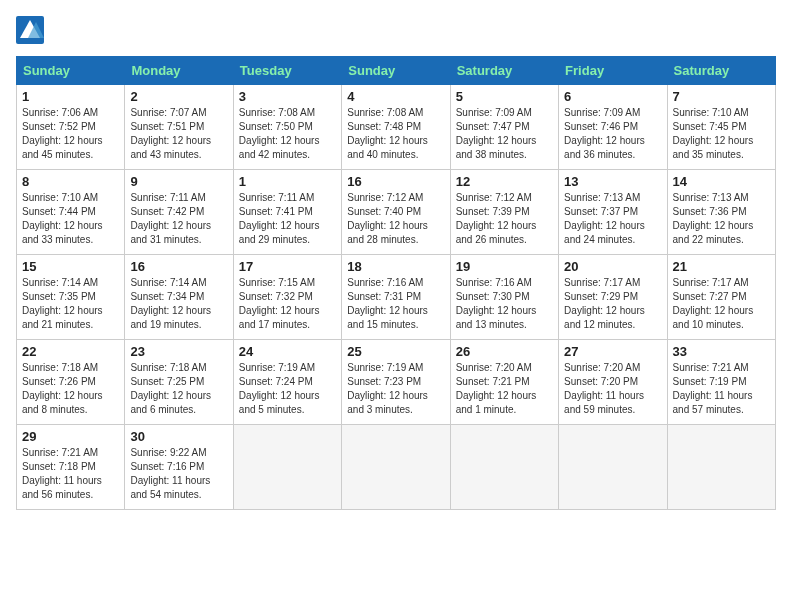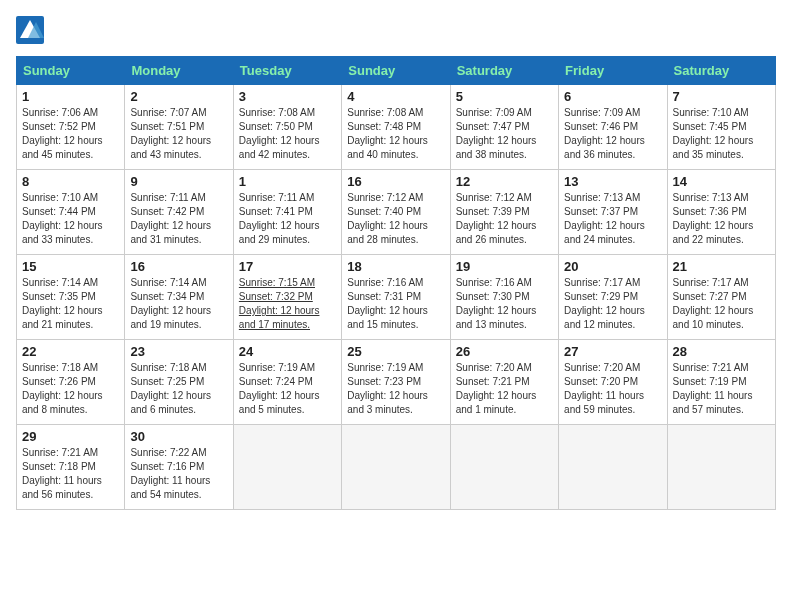--- a/index.html
+++ b/index.html
@@ -214,21 +214,21 @@
 Daylight: 12 hours and 21 minutes.</div>
         </td>
         <td>
           <div class="day-num">16</div>
           <div class="cell-text" style="white-space: pre-line;">Sunrise: 7:14 AM
 Sunset: 7:34 PM
 Daylight: 12 hours and 19 minutes.</div>
         </td>
         <td>
           <div class="day-num">17</div>
-          <div class="cell-text" style="white-space: pre-line; text-decoration: underline;">Sunrise: 7:15 AM
+          <div class="cell-text" style="white-space: pre-line;">Sunrise: 7:15 AM
 Sunset: 7:32 PM
 Daylight: 12 hours and 17 minutes.</div>
         </td>
         <td>
           <div class="day-num">18</div>
           <div class="cell-text" style="white-space: pre-line;">Sunrise: 7:16 AM
 Sunset: 7:31 PM
 Daylight: 12 hours and 15 minutes.</div>
         </td>
         <td>
@@ -281,36 +281,36 @@
 Sunset: 7:21 PM
 Daylight: 12 hours and 1 minute.</div>
         </td>
         <td>
           <div class="day-num">27</div>
           <div class="cell-text" style="white-space: pre-line;">Sunrise: 7:20 AM
 Sunset: 7:20 PM
 Daylight: 11 hours and 59 minutes.</div>
         </td>
         <td>
-          <div class="day-num">28</div>
+          <div class="day-num">33</div>
           <div class="cell-text" style="white-space: pre-line;">Sunrise: 7:21 AM
 Sunset: 7:19 PM
 Daylight: 11 hours and 57 minutes.</div>
         </td>
       </tr>
       <tr>
         <td>
           <div class="day-num">29</div>
           <div class="cell-text" style="white-space: pre-line;">Sunrise: 7:21 AM
 Sunset: 7:18 PM
 Daylight: 11 hours and 56 minutes.</div>
         </td>
         <td>
           <div class="day-num">30</div>
-          <div class="cell-text" style="white-space: pre-line;">Sunrise: 7:22 AM
+          <div class="cell-text" style="white-space: pre-line;">Sunrise: 9:22 AM
 Sunset: 7:16 PM
 Daylight: 11 hours and 54 minutes.</div>
         </td>
         <td class="empty"></td>
         <td class="empty"></td>
         <td class="empty"></td>
         <td class="empty"></td>
         <td class="empty"></td>
       </tr>
     </tbody>

